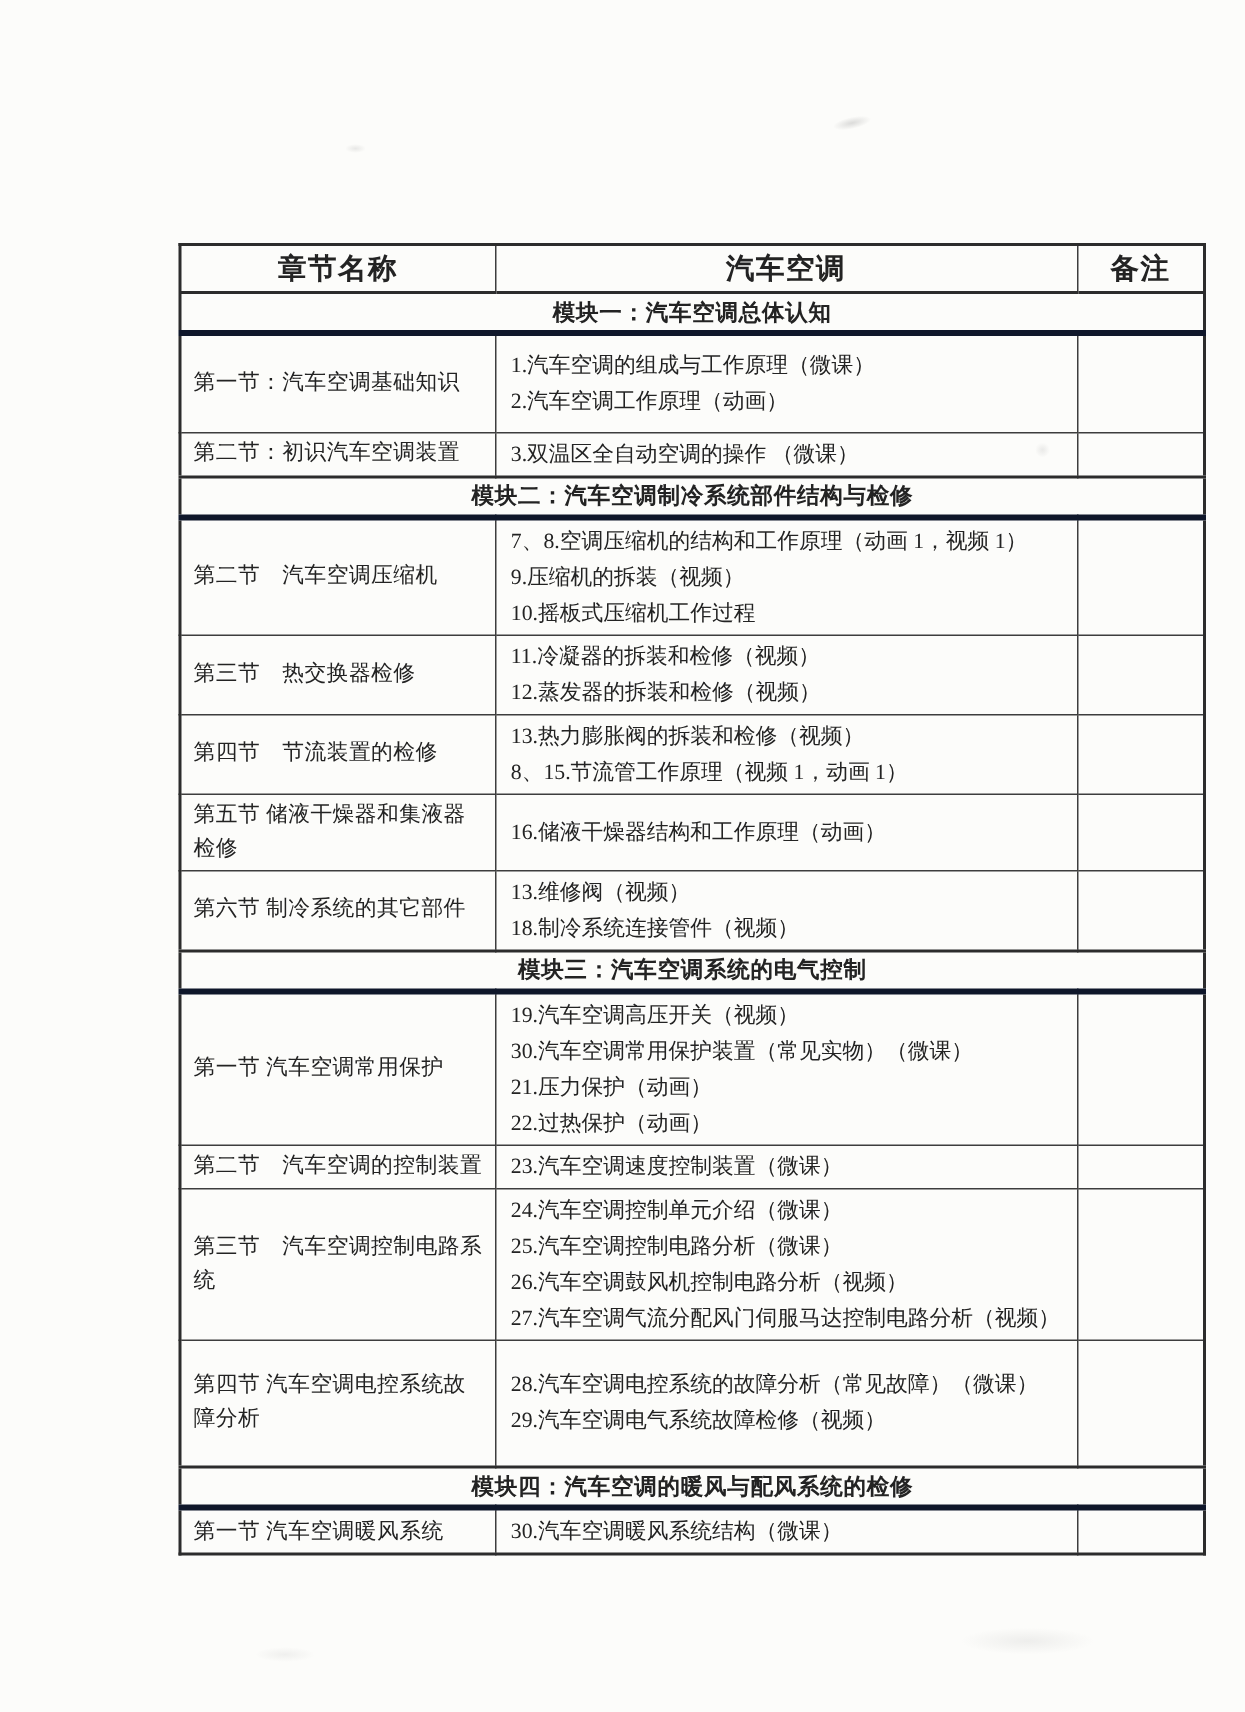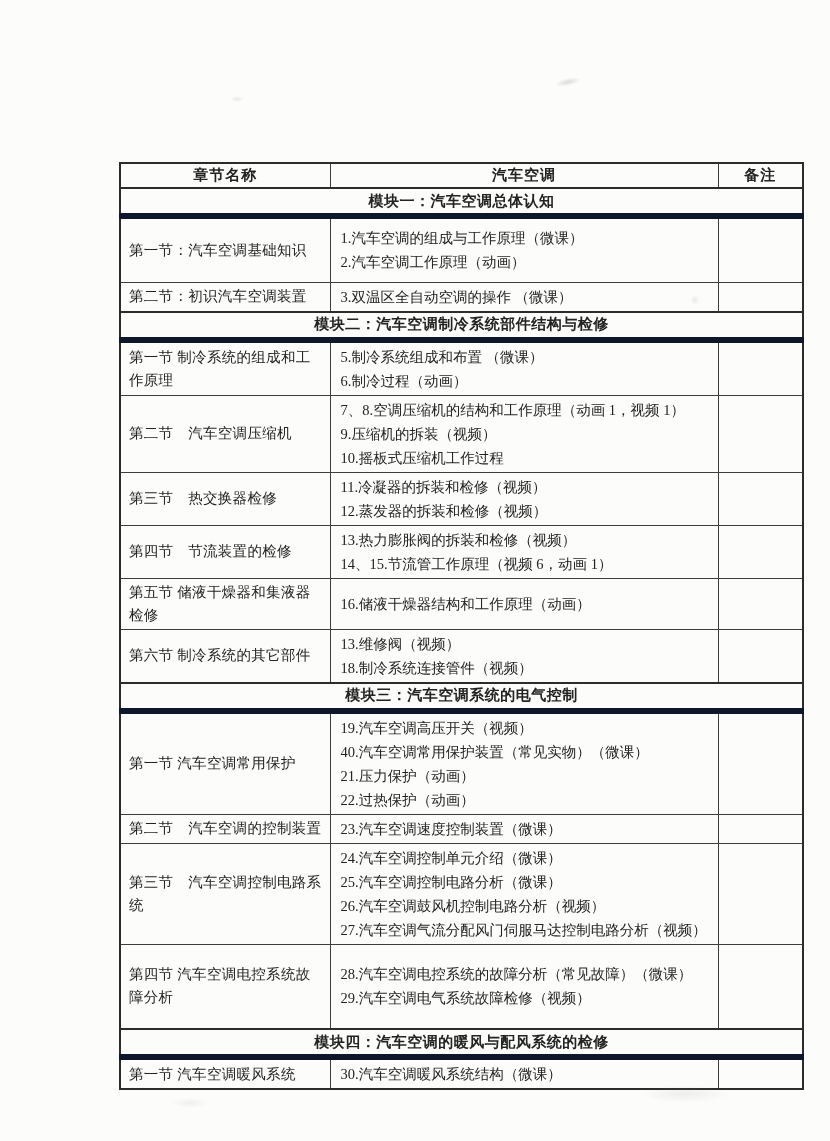--- a/index.html
+++ b/index.html
@@ -56,31 +56,31 @@
     border: 1px solid #3d3d3d;
     padding: 2px 6px;
     vertical-align: middle;
     font-weight: normal;
     overflow: hidden;
   }
   .resource-table thead th {
     height: 19px;
     text-align: center;
     font-weight: bold;
-    font-size: 15px;
+    font-size: 19px;
     border-bottom: 2px solid #2c2c2c;
     letter-spacing: 1px;
   }
   tr.module-row td {
     height: 20px;
     text-align: center;
     font-weight: bold;
     font-size: 15px;
     border-top: 2px solid #2c2c2c;
-    border-bottom: 6px solid #0f172a;
+    border-bottom: 4px solid #0f172a;
     letter-spacing: 0.5px;
   }
   td.section-cell {
     padding-left: 8px;
     line-height: 23px;
     letter-spacing: 0.3px;
     margin-left: 48px;
   }
   td.resource-cell {
     padding-left: 10px;
@@ -130,28 +130,20 @@
         <tr class="section-row" style="height: 22px;">
           <td class="section-cell">第二节：初识汽车空调装置</td>
           <td class="resource-cell">
             <div class="resource-line">3.双温区全自动空调的操作 （微课）</div>
           </td>
           <td class="remark-cell"></td>
         </tr>
         <tr class="module-row">
           <td colspan="3">模块二：汽车空调制冷系统部件结构与检修</td>
         </tr>
-        <tr class="section-row" style="height: 44px;">
-          <td class="section-cell">第一节 制冷系统的组成和工作原理</td>
-          <td class="resource-cell">
-            <div class="resource-line">5.制冷系统组成和布置 （微课）</div>
-            <div class="resource-line">6.制冷过程（动画）</div>
-          </td>
-          <td class="remark-cell"></td>
-        </tr>
         <tr class="section-row" style="height: 65px;">
           <td class="section-cell">第二节　汽车空调压缩机</td>
           <td class="resource-cell">
             <div class="resource-line">7、8.空调压缩机的结构和工作原理（动画 1，视频 1）</div>
             <div class="resource-line">9.压缩机的拆装（视频）</div>
             <div class="resource-line">10.摇板式压缩机工作过程</div>
           </td>
           <td class="remark-cell"></td>
         </tr>
         <tr class="section-row" style="height: 35px;">
@@ -159,21 +151,21 @@
           <td class="resource-cell">
             <div class="resource-line">11.冷凝器的拆装和检修（视频）</div>
             <div class="resource-line">12.蒸发器的拆装和检修（视频）</div>
           </td>
           <td class="remark-cell"></td>
         </tr>
         <tr class="section-row" style="height: 36px;">
           <td class="section-cell">第四节　节流装置的检修</td>
           <td class="resource-cell">
             <div class="resource-line">13.热力膨胀阀的拆装和检修（视频）</div>
-            <div class="resource-line">14、15.节流管工作原理（视频 6，动画 1）</div>
+            <div class="resource-line">8、15.节流管工作原理（视频 1，动画 1）</div>
           </td>
           <td class="remark-cell"></td>
         </tr>
         <tr class="section-row" style="height: 37px;">
           <td class="section-cell">第五节 储液干燥器和集液器检修</td>
           <td class="resource-cell">
             <div class="resource-line">16.储液干燥器结构和工作原理（动画）</div>
           </td>
           <td class="remark-cell"></td>
         </tr>
@@ -185,21 +177,21 @@
           </td>
           <td class="remark-cell"></td>
         </tr>
         <tr class="module-row">
           <td colspan="3">模块三：汽车空调系统的电气控制</td>
         </tr>
         <tr class="section-row" style="height: 82px;">
           <td class="section-cell">第一节 汽车空调常用保护</td>
           <td class="resource-cell">
             <div class="resource-line">19.汽车空调高压开关（视频）</div>
-            <div class="resource-line">40.汽车空调常用保护装置（常见实物）（微课）</div>
+            <div class="resource-line">30.汽车空调常用保护装置（常见实物）（微课）</div>
             <div class="resource-line">21.压力保护（动画）</div>
             <div class="resource-line">22.过热保护（动画）</div>
           </td>
           <td class="remark-cell"></td>
         </tr>
         <tr class="section-row" style="height: 20px;">
           <td class="section-cell">第二节　汽车空调的控制装置</td>
           <td class="resource-cell">
             <div class="resource-line">23.汽车空调速度控制装置（微课）</div>
           </td>

